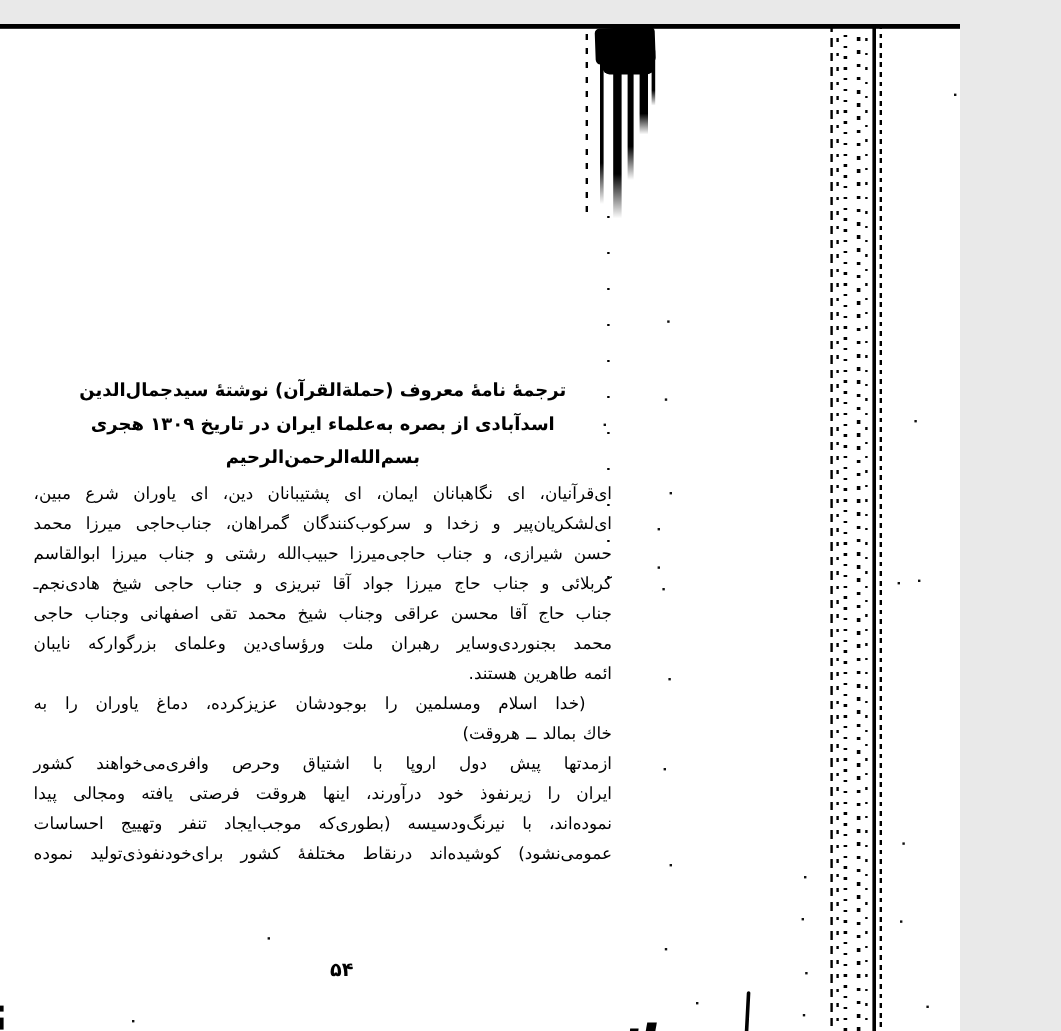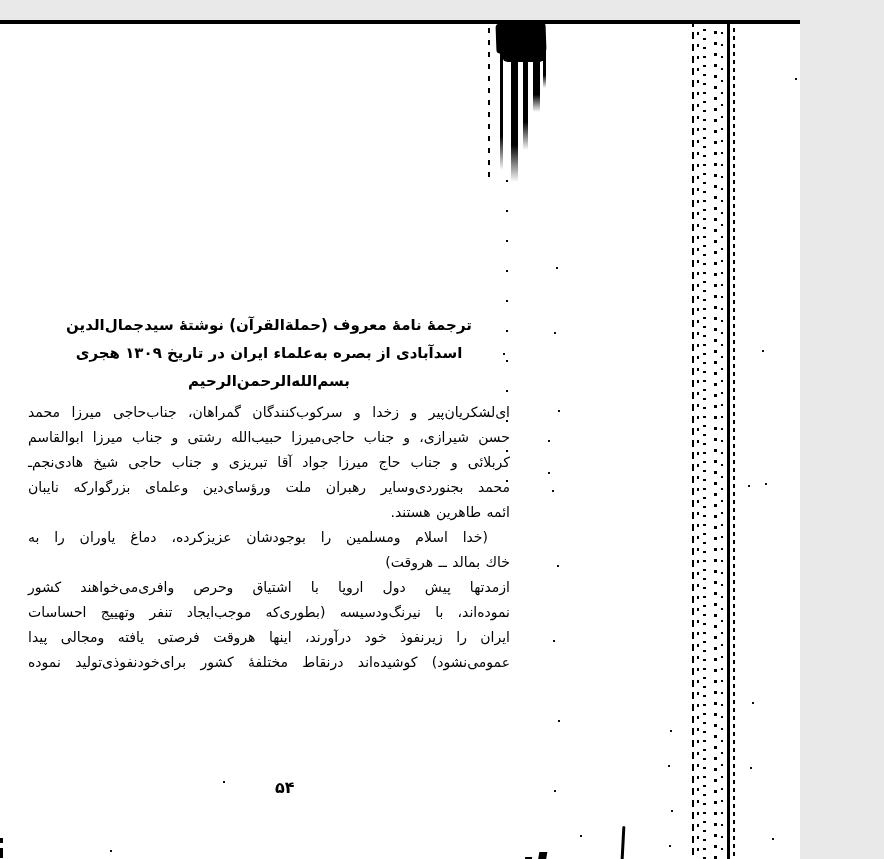--- a/index.html
+++ b/index.html
@@ -24,21 +24,21 @@
     direction:rtl;
     font-size:14px;line-height:25px;
     word-spacing:1px;
   }
   .jline{text-align:justify;text-align-last:justify;-moz-text-align-last:justify;white-space:nowrap;}
   .jline{white-space:normal;}
   .lline{text-align:right;}
   .ind-r{padding-right:22px;}
   .ind-l{padding-left:75px;}
   #page-number{
-    position:absolute;left:275px;top:758px;
+    position:absolute;left:275px;top:778px;
     font-weight:bold;font-size:16px;direction:rtl;
   }
   
   .art{position:absolute;background:#000;}
   .vdash{position:absolute;top:0;height:859px;}
   .drip{position:absolute;background:linear-gradient(180deg,#000 72%,rgba(0,0,0,0));}
   #speckles{
     position:absolute;left:0;top:0;width:2px;height:2px;background:transparent;
     box-shadow:
       223px 761px #111, 110px 830px #111, 503px 333px #111, 548px 420px #111,
@@ -59,32 +59,34 @@
 <div id="page">
 
   <div id="title-block">
     <div>ترجمهٔ نامهٔ معروف (حملةالقرآن) نوشتهٔ سیدجمال‌الدین</div>
     <div>اسدآبادی از بصره به‌علماء ایران در تاریخ ۱۳۰۹ هجری</div>
     <div>بسم‌الله‌الرحمن‌الرحیم</div>
   </div>
 
   <div id="body-block">
 
+    <div class="jline">ای‌قرآنیان، ای نگاهبانان ایمان، ای پشتیبانان دین، ای یاوران شرع مبین،</div>
     <div class="jline">ای‌لشکریان‌پیر و زخدا و سرکوب‌کنندگان گمراهان، جناب‌حاجی میرزا محمد</div>
     <div class="jline">حسن شیرازی، و جناب حاجی‌میرزا حبیب‌الله رشتی و جناب میرزا ابوالقاسم</div>
     <div class="jline">کربلائی و جناب حاج میرزا جواد آقا تبریزی و جناب حاجی شیخ هادی‌نجم‌ـ</div>
+    <div class="jline">جناب حاج آقا محسن عراقی وجناب شیخ محمد تقی اصفهانی وجناب حاجی</div>
     <div class="jline">محمد بجنوردی‌وسایر رهبران ملت ورؤسای‌دین وعلمای بزرگوارکه نایبان</div>
     <div class="lline">ائمه طاهرین هستند.</div>
 
     <div class="jline ind-r">(خدا اسلام ومسلمین را بوجودشان عزیزکرده، دماغ یاوران را به</div>
     <div class="lline ind-l">خاك بمالد ــ هروقت)</div>
 
     <div class="jline">ازمدتها پیش دول اروپا با اشتیاق وحرص وافری‌می‌خواهند کشور</div>
+    <div class="jline">ایران را زیرنفوذ خود درآورند، اینها هروقت فرصتی یافته ومجالی پیدا</div>
     <div class="jline">نموده‌اند، با نیرنگ‌ودسیسه (بطوری‌که موجب‌ایجاد تنفر وتهییج احساسات</div>
-    <div class="jline">ایران را زیرنفوذ خود درآورند، اینها هروقت فرصتی یافته ومجالی پیدا</div>
     <div class="jline">عمومی‌نشود) کوشیده‌اند درنقاط مختلفهٔ کشور برای‌خودنفوذی‌تولید نموده</div>
   </div>
 
   <div id="page-number">۵۴</div>
 
   <div class="art" style="left:0;top:0;width:884px;height:4px;"></div>
 
   <div class="art" style="left:496px;top:3px;width:50px;height:30px;border-radius:4px;transform:rotate(-2deg);"></div>
   <div class="art" style="left:502px;top:6px;width:43px;height:36px;border-radius:6px;"></div>
 

